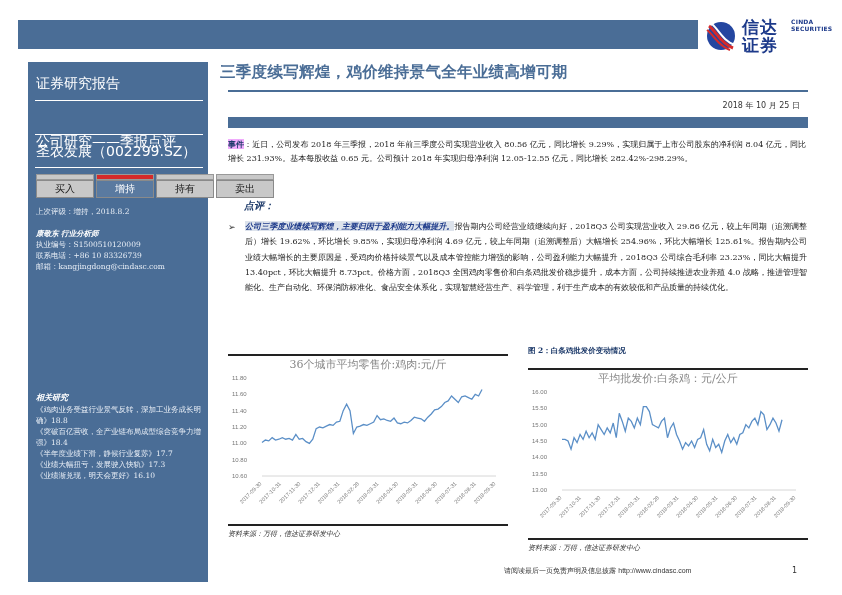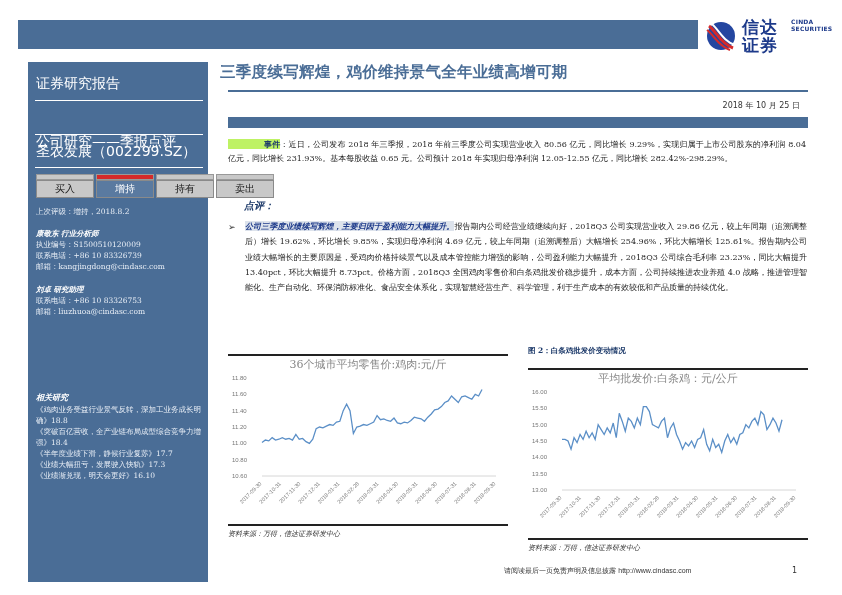--- a/index.html
+++ b/index.html
@@ -26,21 +26,21 @@
   .sb-small { position: absolute; left: 8px; font-size: 7.5px; color: #e8eef6; line-height: 11px; font-family: "DejaVu Serif", serif; }
   .sb-bold { font-weight: bold; font-style: italic; color: #fff; }
   .sb-list div { line-height: 11px; }
 
   .title { position: absolute; left: 220px; top: 62px; font-size: 15.5px; font-weight: bold; color: #4a6d96; letter-spacing: 0.3px; }
   .title-rule { position: absolute; left: 228px; top: 90px; width: 580px; height: 2px; background: #4a6d96; }
   .date { position: absolute; right: 42px; top: 100px; font-size: 8px; color: #333; }
   .mid-band { position: absolute; left: 228px; top: 117px; width: 580px; height: 11px; background: #4a6d96; }
 
   .para { position: absolute; left: 228px; width: 578px; font-size: 8px; line-height: 13.5px; color: #222; font-family: "DejaVu Serif", serif; text-align: justify; }
-  .event-label { font-weight: bold; color: #1d3a6a; background: #bef264; padding-left: 36px; }
+  .event-label { font-weight: bold; color: #1d3a6a; background: #f0abfc; }
   .comment-label { position: absolute; left: 244px; top: 199px; font-size: 10px; font-weight: bold; color: #1d3a6a; font-style: italic; font-family: "DejaVu Serif", serif; }
   .bullet { position: absolute; left: 228px; top: 222px; font-size: 9px; color: #333; }
   .bullet-para { position: absolute; left: 245px; top: 219px; width: 562px; font-size: 8px; line-height: 15.3px; font-family: "DejaVu Serif", serif; text-align: justify; color: #222; }
   .hl { font-weight: bold; color: #1d3a8a; background: #dde3ec; font-style: italic; }
 
   .fig { position: absolute; width: 280px; }
   .fig-cap { font-size: 7.5px; font-weight: bold; color: #1d3a6a; font-family: "DejaVu Serif", serif; height: 14px; }
   .fig-top { height: 2px; background: #222; margin-top: 8px; }
   .fig-bot { height: 2px; background: #222; }
   .fig-src { font-size: 7px; font-style: italic; color: #333; font-family: "DejaVu Serif", serif; margin-top: 3px; }
@@ -99,25 +99,20 @@
 
   <div class="sb-small" style="top:144px;">上次评级：增持，2018.8.2</div>
 
   <div class="sb-small" style="top:166px;">
     <div class="sb-bold">康敬东 行业分析师</div>
     <div>执业编号：S1500510120009</div>
     <div>联系电话：+86 10 83326739</div>
     <div>邮箱：kangjingdong@cindasc.com</div>
   </div>
 
-  <div class="sb-small" style="top:222px;">
-    <div class="sb-bold">刘卓 研究助理</div>
-    <div>联系电话：+86 10 83326753</div>
-    <div>邮箱：liuzhuoa@cindasc.com</div>
-  </div>
 
   <div class="sb-small sb-list" style="top:330px; width:168px;">
     <div class="sb-bold" style="font-size:8px; margin-bottom:1px;">相关研究</div>
     <div>《鸡肉业务受益行业景气反转，深加工业务成长明</div>
     <div>确》18.8</div>
     <div>《突破百亿营收，全产业链布局成型综合竞争力增</div>
     <div>强》18.4</div>
     <div>《半年度业绩下滑，静候行业复苏》17.7</div>
     <div>《业绩大幅扭亏，发展驶入快轨》17.3</div>
     <div>《业绩渐兑现，明天会更好》16.10</div>

